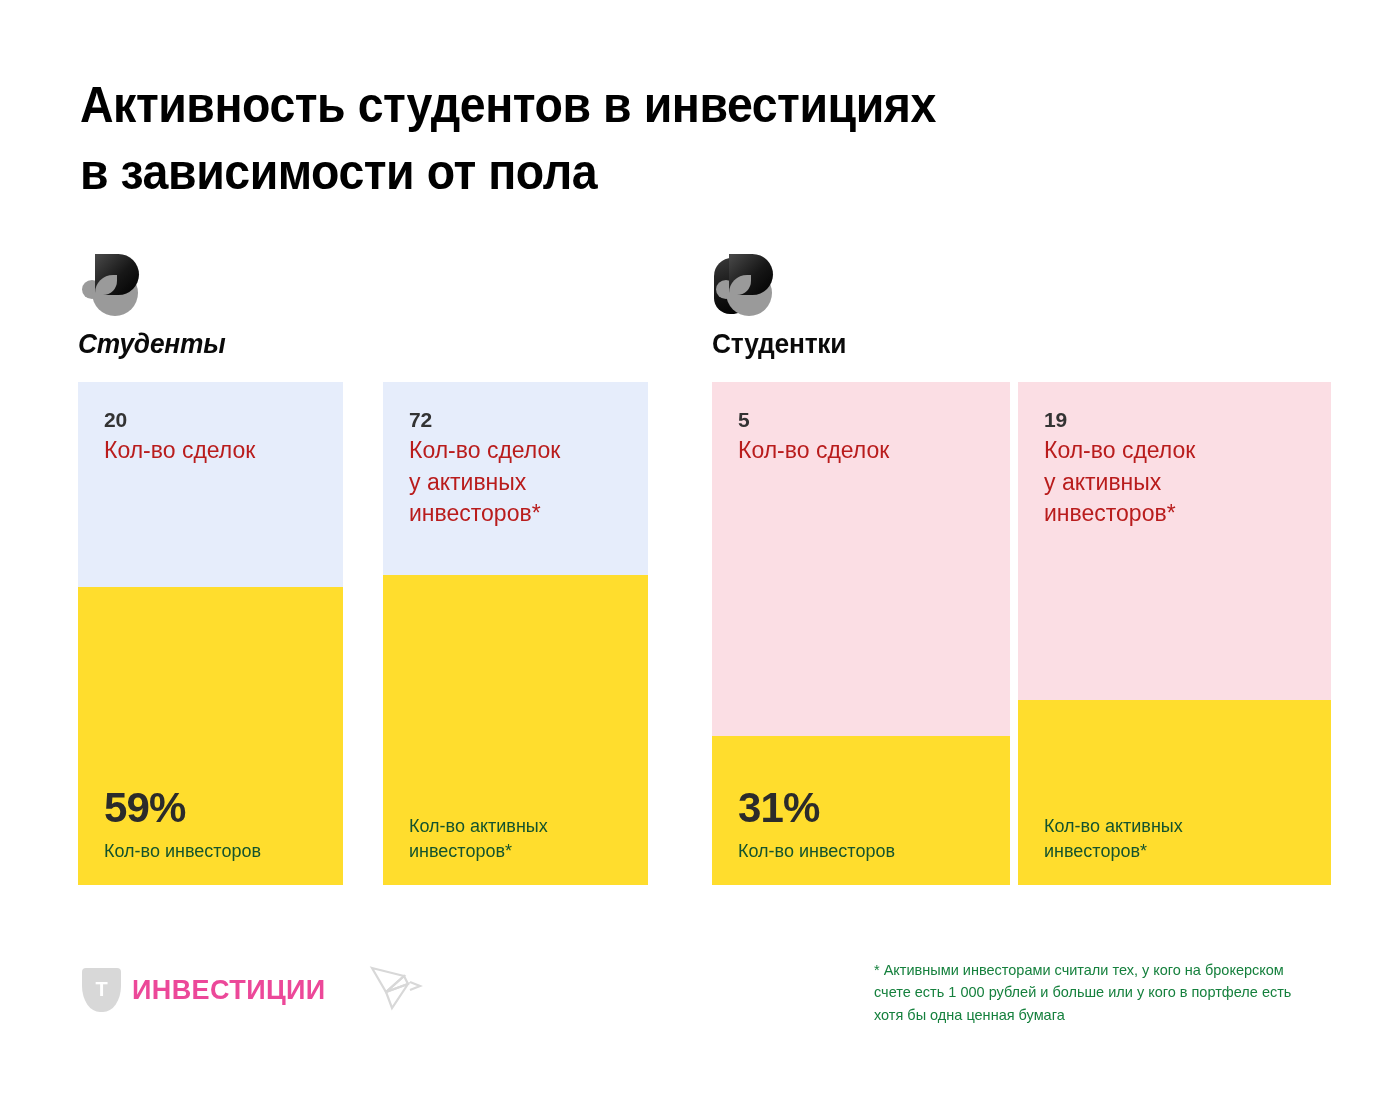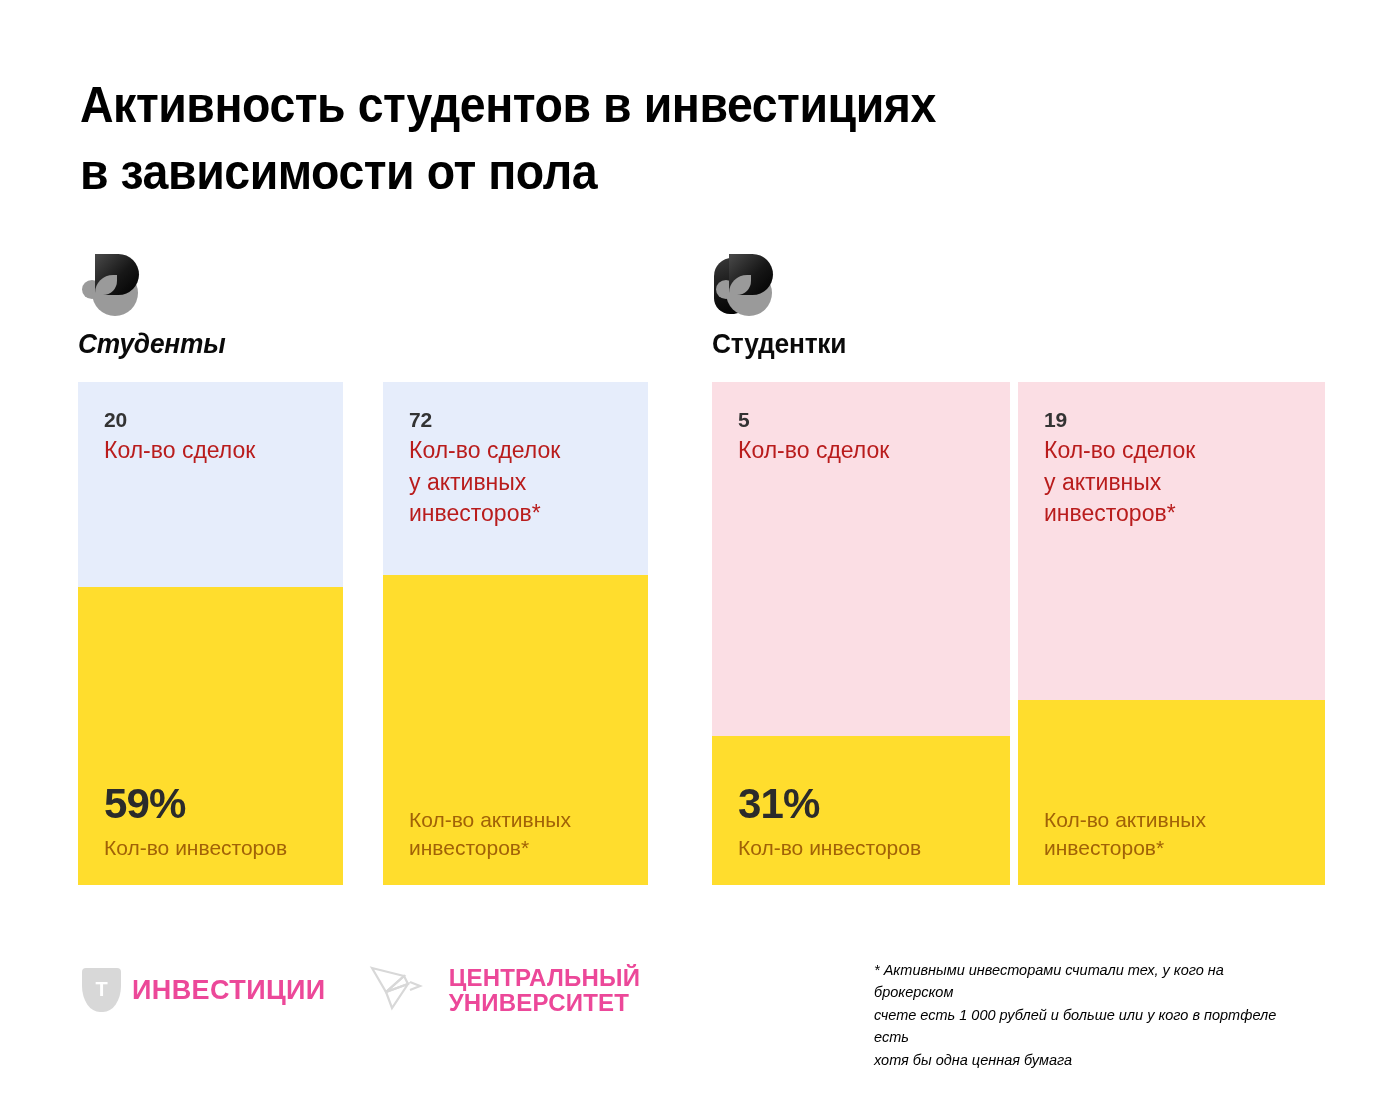--- a/index.html
+++ b/index.html
@@ -121,21 +121,21 @@
 
   .bar {
     position: absolute;
     top: 0;
     bottom: 0;
     width: 265px;
   }
   .bar.col0 { left: 0; }
   .bar.col1 { left: 305px; }
   .bars.female .bar { width: 298px; }
-  .bars.female .bar.col1 { left: 306px; width: 307px; }
+  .bars.female .bar.col1 { left: 306px; width: 307px; padding-left: 6px; }
 
   .bar-top {
     position: absolute;
     left: 0; right: 0; top: 0;
     box-sizing: border-box;
     padding: 25px 26px 0 26px;
   }
   .bar-bottom {
     position: absolute;
     left: 0; right: 0; bottom: 0;
@@ -166,23 +166,23 @@
   }
   .pct-num {
     font-size: 42px;
     font-weight: 700;
     color: #2b2b2b;
     line-height: 1.05;
     letter-spacing: -0.8px;
     margin-bottom: 8px;
   }
   .pct-label {
-    font-size: 21px;
+    font-size: 18px;
     font-weight: 400;
-    color: #a16207;
+    color: #14532d;
     line-height: 1.36;
     white-space: pre-line;
   }
 
   
   .footer-logos {
     position: absolute;
     left: 82px;
     top: 962px;
     display: flex;
@@ -221,23 +221,22 @@
     line-height: 1;
   }
 
   .footnote {
     position: absolute;
     left: 874px;
     top: 959px;
     width: 430px;
     font-size: 14.5px;
     line-height: 1.55;
-    color: #000000;
-    white-space: pre-line;
-    font-style: italic;
+    color: #15803d;
+    white-space: pre-line;
   }
 </style>
 </head>
 <body>
 
 <div class="title">Активность студентов в инвестициях
 в зависимости от пола</div>
 
 <div class="group male">
   <div class="avatar">
@@ -327,21 +326,19 @@
 
   <div class="logo">
     <span>
       <svg width="74" height="52" viewBox="0 0 74 52" fill="none" aria-hidden="true">
         <path d="M8 6 L40 14 L22 30 Z" stroke="#d8d8d8" stroke-width="2.2" fill="none"></path>
         <path d="M22 30 L40 14 L44 22 Z" stroke="#d8d8d8" stroke-width="2.2" fill="none"></path>
         <path d="M22 30 L44 22 L28 46 Z" stroke="#d8d8d8" stroke-width="2.2" fill="none"></path>
         <path d="M46 20 L56 24 L46 28" stroke="#d8d8d8" stroke-width="2.2" fill="none"></path>
       </svg>
     </span>
-    <div class="logo-text small">ЦЕНТРАЛЬНЫЙ
-УНИВЕРСИТЕТ</div>
   </div>
 
 </div>
 
 <div class="footnote">* Активными инвесторами считали тех, у кого на брокерском
 счете есть 1 000 рублей и больше или у кого в портфеле есть
 хотя бы одна ценная бумага</div>
 
 </body></html>

